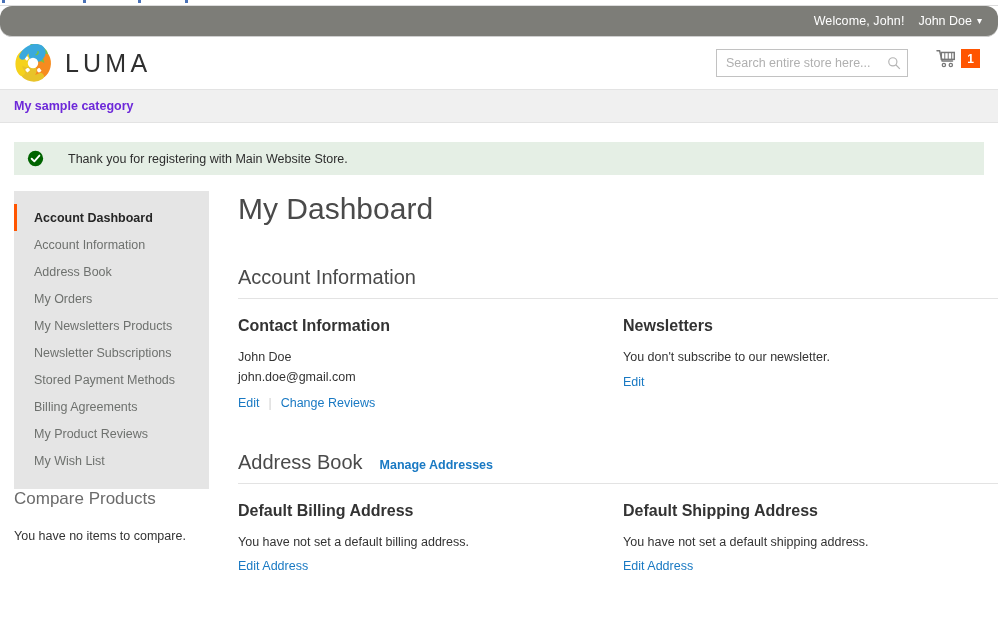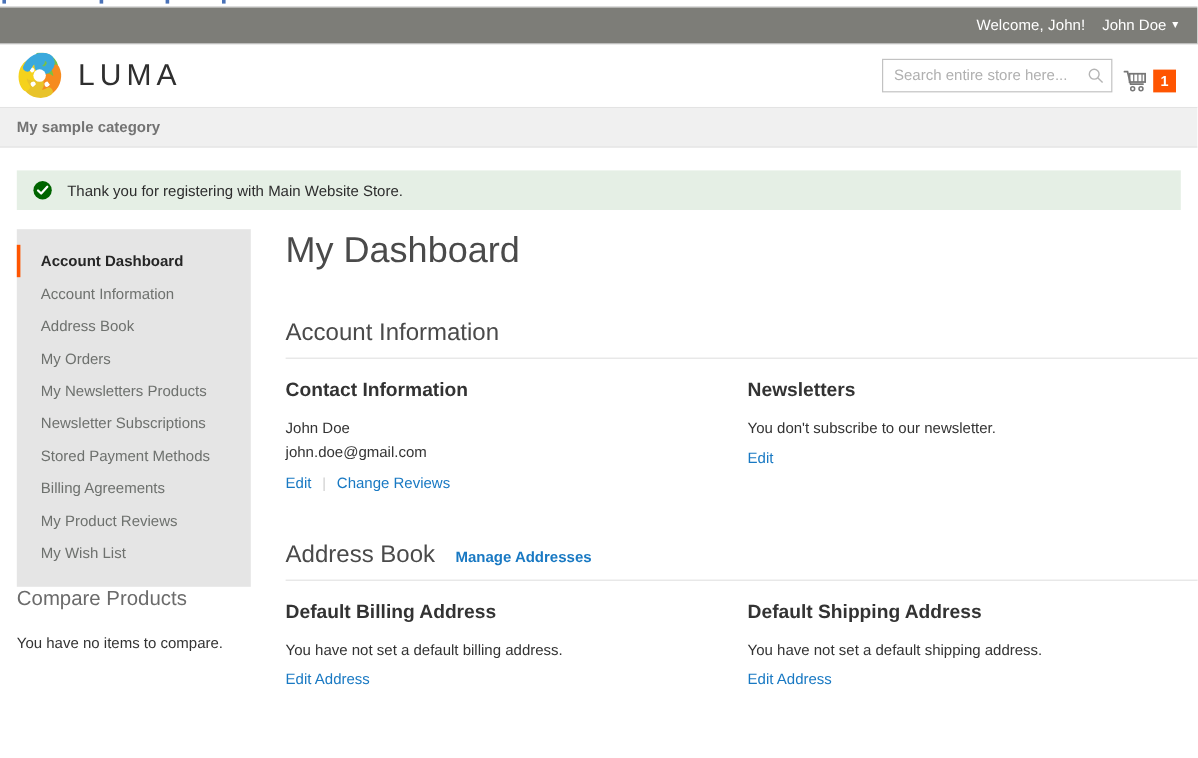--- a/index.html
+++ b/index.html
@@ -23,20 +23,21 @@
     background: #4a72b8;
   }
 
   
   .panel-header {
     height: 31px;
     background: #7d7d78;
     display: flex; align-items: center; justify-content: flex-end;
     padding-right: 16px;
     border-bottom: 1px solid #cfcfcf;
+    border-radius: 12px;
   }
   .welcome-msg {
     color: #ffffff; font-size: 12.5px;
     margin-right: 14px; letter-spacing: .1px;
   }
   .customer-menu {
     color: #ffffff; font-size: 12.5px;
     display: flex; align-items: center; gap: 5px;
     cursor: pointer;
   }
@@ -49,21 +50,21 @@
     padding: 0 18px 0 14px;
     position: relative;
   }
   .logo-block { display: flex; align-items: center; gap: 13px; }
   .logo-mark { width: 38px; height: 38px; display: block; }
   .logo-text {
     font-size: 25px; letter-spacing: 4.2px;
     color: #2f2f2f; font-weight: 400;
   }
   .header-right {
-    margin-left: auto; display: flex; align-items: flex-end; gap: 9px;
+    margin-left: auto; display: flex; align-items: flex-start; gap: 28px;
   }
   .search-wrap {
     width: 192px; height: 28px;
     border: 1px solid #c2c2c2; background: #ffffff;
     display: flex; align-items: center;
     padding: 0 6px 0 9px;
   }
   .search-input {
     flex: 1; border: none; outline: none;
     font-size: 12.5px; color: #555; background: transparent;
@@ -81,32 +82,32 @@
     padding: 0 4px;
   }
 
   
   .nav-bar {
     height: 34px; background: #f0f0f0;
     border-top: 1px solid #e3e3e3; border-bottom: 1px solid #e3e3e3;
     display: flex; align-items: center; padding-left: 14px;
   }
   .nav-item {
-    font-size: 12.5px; font-weight: 700; color: #737373;
+    font-size: 12.5px; font-weight: 700; color: #6d28d9;
     cursor: pointer;
   }
 
   
   .page { padding: 0 14px; }
 
   .message-success {
     margin-top: 19px;
     background: #e5efe5; border: none;
     padding: 11px 12px 11px 13px;
-    display: flex; align-items: center; gap: 12px;
+    display: flex; align-items: center; gap: 24px;
     height: 33px;
   }
   .msg-icon { width: 17px; height: 17px; flex-shrink: 0; }
   .msg-text { font-size: 12.5px; color: #2d2d2d; }
 
   .columns { display: flex; margin-top: 16px; }
 
   
   .sidebar { width: 195px; flex-shrink: 0; }
   .sidebar-nav {

